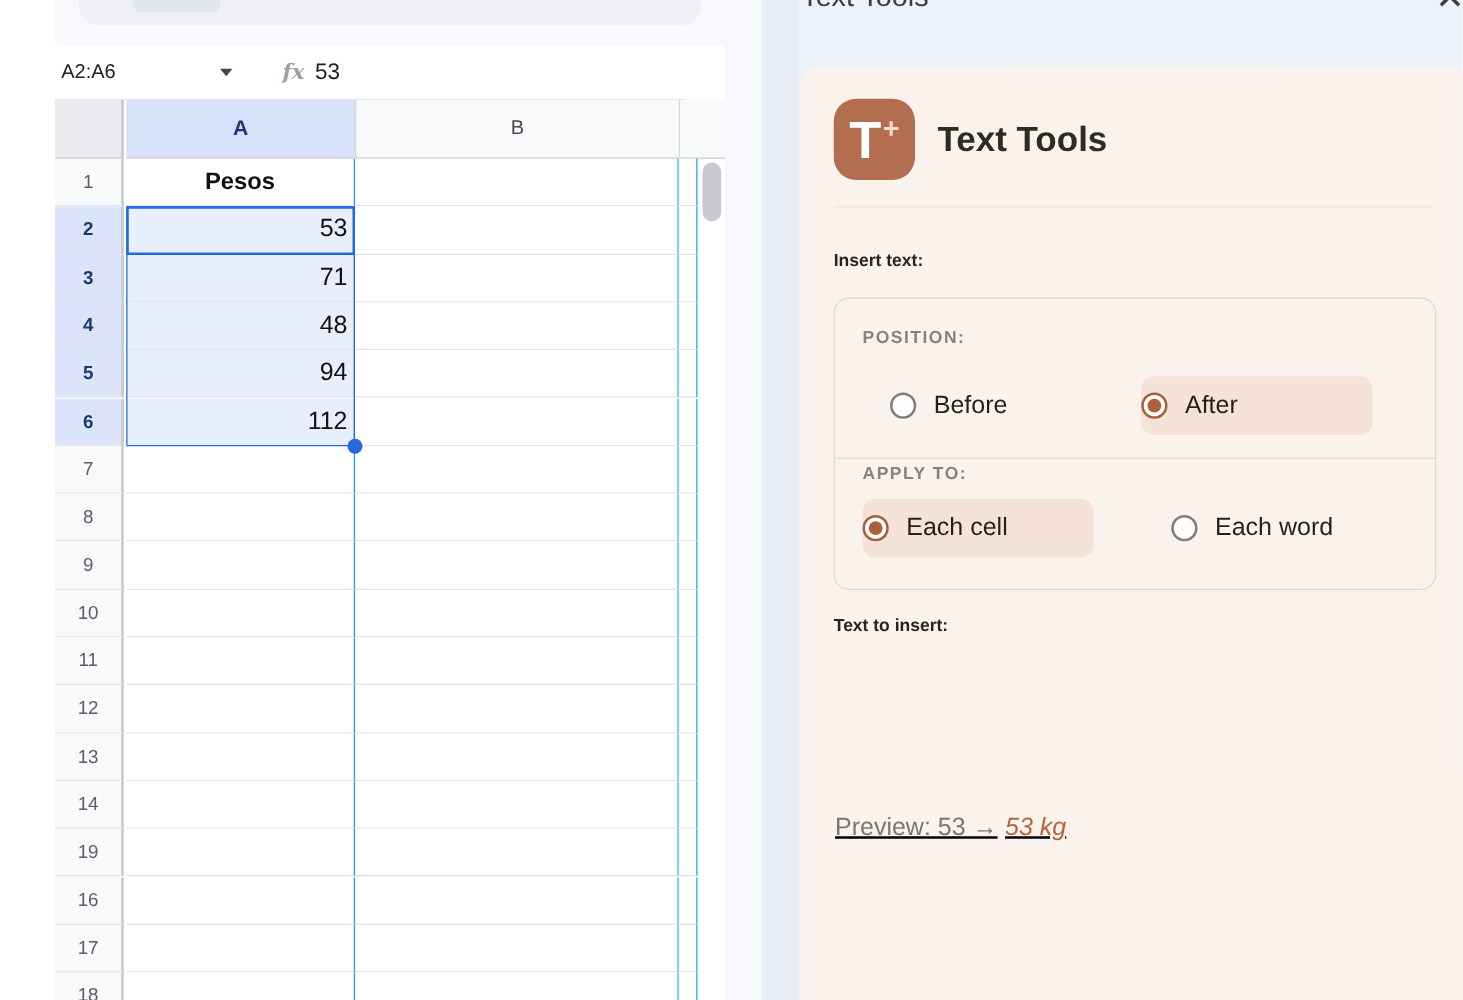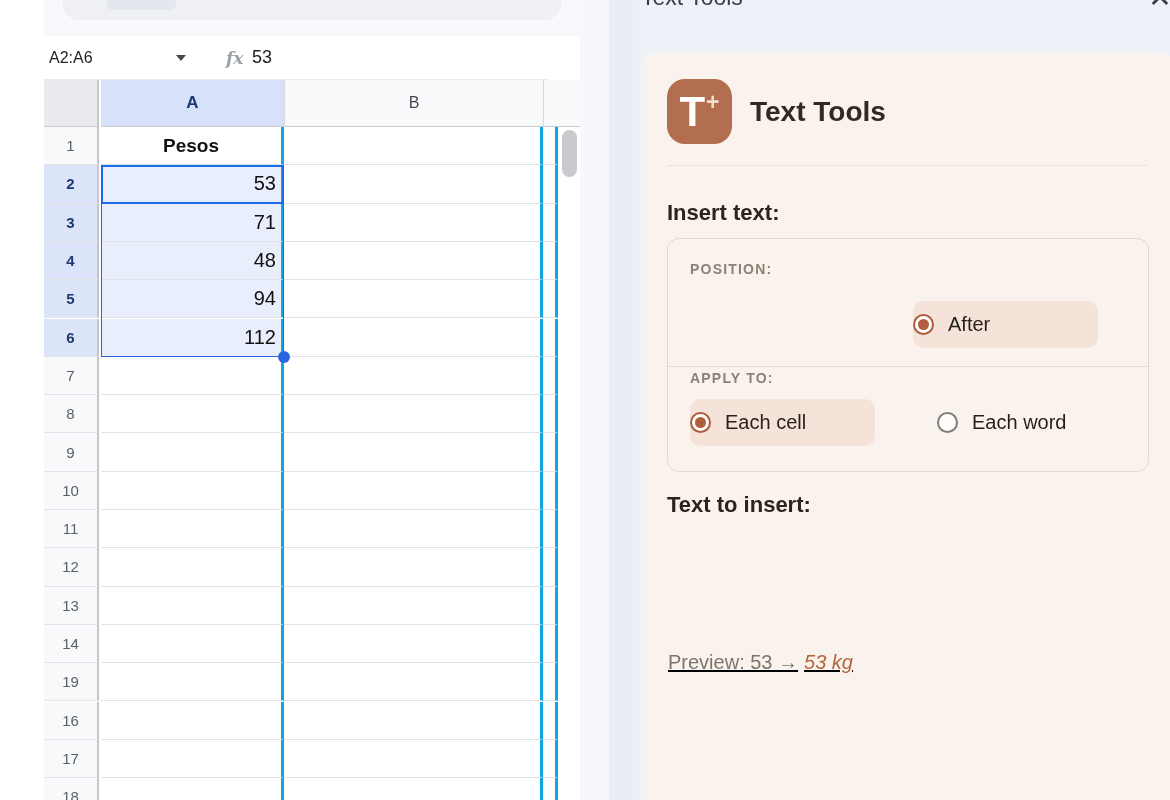--- a/index.html
+++ b/index.html
@@ -22,21 +22,21 @@
   .col-headers{position:absolute;left:0;top:80px;width:536px;height:47px;}
   .corner-box{position:absolute;left:0;top:0;width:55px;height:47px;background:#e9ebee;border-right:2px solid #c5c7ca;border-bottom:1px solid #c9cbce;}
   .colhead{position:absolute;top:0;height:47px;display:flex;align-items:center;justify-content:center;border-bottom:1px solid #c9cbce;}
   .colhead.a{left:57px;width:183px;background:#d7e1fa;color:#1d3a70;font-weight:bold;font-size:17px;}
   .colhead.b{left:240px;width:259px;background:#f8f9fa;color:#474a4f;font-size:16px;border-left:1px solid #d7d9dc;}
   .colhead.c{left:499px;width:37px;background:#f8f9fa;border-left:1px solid #d7d9dc;}
 
   .grid-row{position:absolute;left:0;width:514px;height:39px;}
   .rowhead{position:absolute;left:0;top:0;width:55px;height:100%;background:#f8f9fa;border-right:2px solid #c5c7ca;border-bottom:1px solid #e4e5e8;display:flex;align-items:center;justify-content:center;font-size:15px;color:#5c5f63;}
   .grid-row.sel .rowhead{background:#dbe4f9;color:#1d3a70;font-weight:bold;}
-  .cell{position:absolute;top:0;height:100%;background:#fff;border-right:3px solid #0ea5e9;border-bottom:1px solid #e2e3e6;font-size:20px;color:#111;display:flex;align-items:center;}
+  .cell{position:absolute;top:0;height:100%;background:#fff;border-right:1px solid #0ea5e9;border-bottom:1px solid #e2e3e6;font-size:20px;color:#111;display:flex;align-items:center;}
   .cell.a{left:57px;width:183px;justify-content:flex-end;padding-right:5px;}
   .grid-row.hdr .cell.a{justify-content:center;font-weight:bold;font-size:19px;padding-right:0;}
   .grid-row.sel .cell.a{background:#e8eefb;}
   .cell.b{left:240px;width:259px;}
   .cell.c{left:499px;width:15px;}
 
   .sel-range{position:absolute;left:57px;top:165px;width:183px;height:192px;border:1px solid #2566e8;pointer-events:none;}
   .sel-active{position:absolute;left:57px;top:165px;width:183px;height:39px;border:2px solid #1a6be8;pointer-events:none;}
   .fill-handle{position:absolute;left:234px;top:351px;width:12px;height:12px;border-radius:50%;background:#2b66e1;}
   .vscroll-thumb{position:absolute;left:518px;top:130px;width:15px;height:47px;border-radius:8px;background:#c9cacd;}
@@ -51,21 +51,21 @@
   .win-close{position:absolute;left:505px;top:-13px;width:32px;text-align:center;font-size:28px;color:#3a3d42;line-height:22px;cursor:pointer;}
 
   .card{position:absolute;left:2px;top:53px;width:536px;height:760px;background:#faf3ed;border-radius:16px;}
   .app-head{position:absolute;left:26px;top:26px;right:28px;height:65px;display:flex;align-items:center;gap:18px;}
   .app-icon{width:65px;height:65px;border-radius:18px;background:#b26e4e;display:flex;align-items:center;justify-content:center;flex:none;}
   .app-icon .t{color:#ffffff;font-weight:bold;font-size:42px;line-height:1;}
   .app-icon .plus{color:#f3dccd;font-weight:bold;font-size:23px;line-height:1;margin:-18px 0 0 1px;}
   .app-title{font-size:28px;font-weight:bold;color:#2f2a23;}
   .head-divider{position:absolute;left:26px;top:112px;width:480px;height:1px;background:#eee1d7;}
 
-  .section-label{position:absolute;left:26px;font-size:22px;font-weight:bold;color:#2b241d;}
+  .section-label{position:absolute;left:26px;font-size:14px;font-weight:bold;color:#2b241d;}
   .group-box{position:absolute;left:26px;top:185px;width:482px;height:234px;border:1px solid #e4d6c8;border-radius:12px;}
   .mini-label{position:absolute;left:22px;font-size:14px;font-weight:bold;letter-spacing:1.2px;color:#8c8175;}
   .group-divider{position:absolute;left:0;top:127px;width:100%;height:1px;background:#e9dccd;}
 
   .radio-item{position:absolute;height:47px;display:flex;align-items:center;gap:14px;font-size:20px;color:#241f19;cursor:pointer;}
   .radio-item.pill{background:#f5e3d9;border-radius:10px;justify-content:flex-start;width:185px;}
   .radio-circle{width:21px;height:21px;border-radius:50%;border:2px solid #807d78;background:#fffefd;flex:none;}
   .radio-circle.on{border-color:#ab5c3e;display:flex;align-items:center;justify-content:center;background:#fffefd;}
   .radio-circle.on::after{content:"";width:11px;height:11px;border-radius:50%;background:#b05f3e;}
 
@@ -234,20 +234,24 @@
         </div>
         <div class="app-title">Text Tools</div>
       </div>
       <div class="head-divider"></div>
 
       <div class="section-label" style="top:147px">Insert text:</div>
 
       <div class="group-box">
         <div class="mini-label" style="top:22px">POSITION:</div>
 
+        <div class="radio-item" style="left:44px;top:62px">
+          <span class="radio-circle"></span>
+          <span>Before</span>
+        </div>
         <div class="radio-item pill" style="left:245px;top:62px">
           <span class="radio-circle on"></span>
           <span>After</span>
         </div>
 
         <div class="group-divider"></div>
 
         <div class="mini-label" style="top:131px">APPLY TO:</div>
 
         <div class="radio-item pill" style="left:22px;top:160px">

